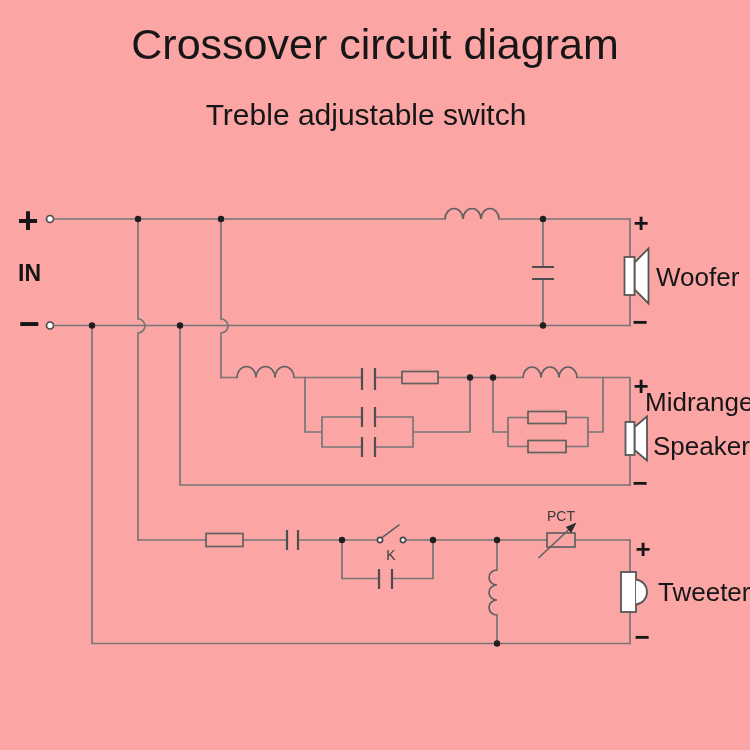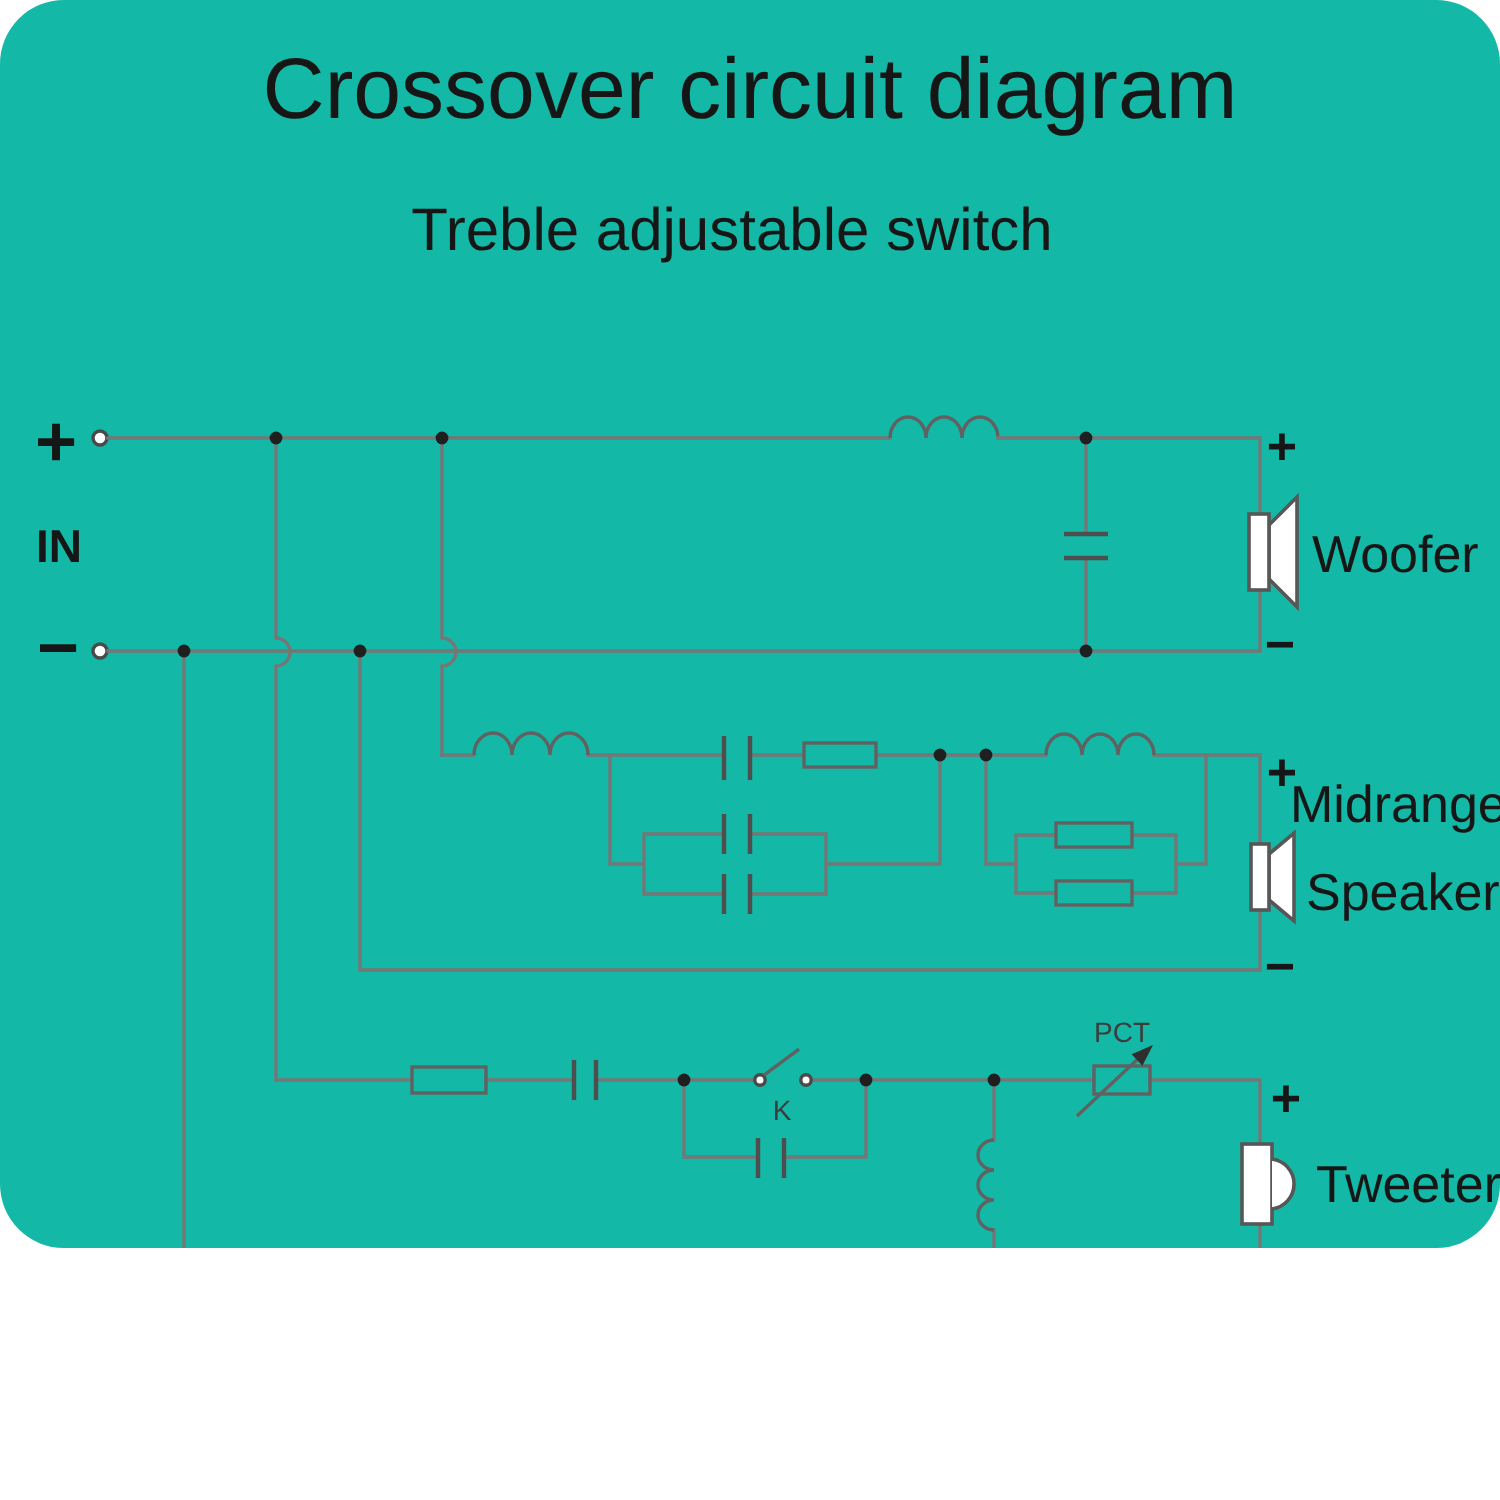--- a/index.html
+++ b/index.html
@@ -1,17 +1,17 @@
 <!DOCTYPE html>
 <html><head>
 <meta charset="utf-8">
 <style>
   html,body{margin:0;padding:0;background:#ffffff;}
-  .stage{position:relative;width:750px;height:624px;background:#14b8a6;overflow:hidden;
-         font-family:"Liberation Sans", sans-serif;border-radius:32px;}
+  .stage{position:relative;width:750px;height:750px;background:#fca5a5;overflow:hidden;
+         font-family:"Liberation Sans", sans-serif;}
   svg{position:absolute;left:0;top:0;}
   .wire{fill:none;stroke:#767676;stroke-width:1.7;stroke-linecap:square;}
   .comp{fill:none;stroke:#616161;stroke-width:1.7;}
   .plate{fill:none;stroke:#4e4e4e;stroke-width:2.2;stroke-linecap:butt;}
   .body{fill:#ffffff;stroke:#575757;stroke-width:1.8;}
   .dot{fill:#1f1f1f;stroke:none;}
   .term{fill:#ffffff;stroke:#4a4a4a;stroke-width:1.7;}
   .arrowhead{fill:#2e2e2e;stroke:none;}
   text{fill:#161616;}
   .title{font-size:43px;text-anchor:middle;}

